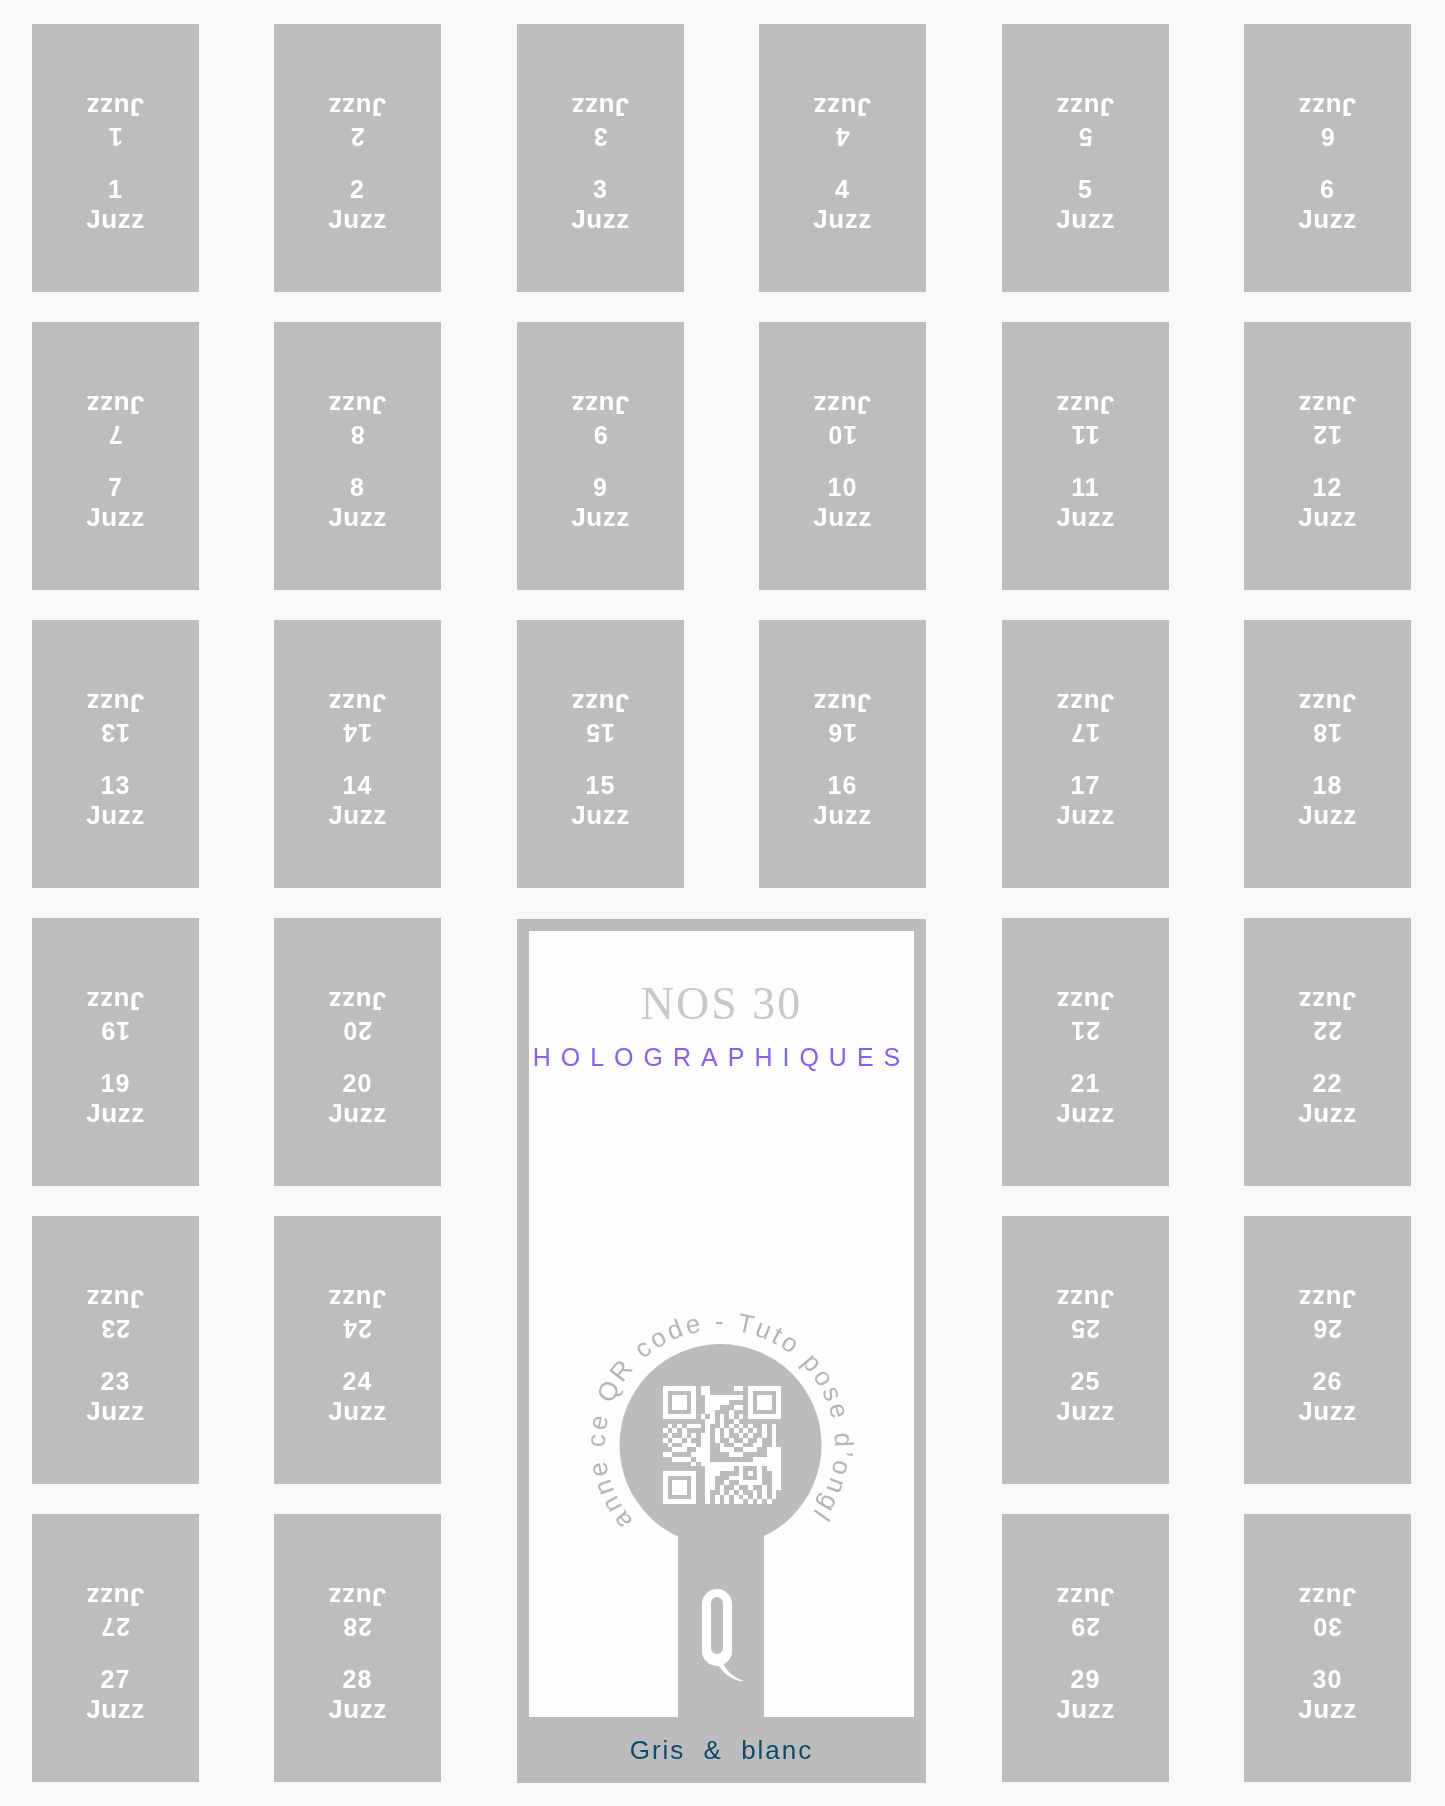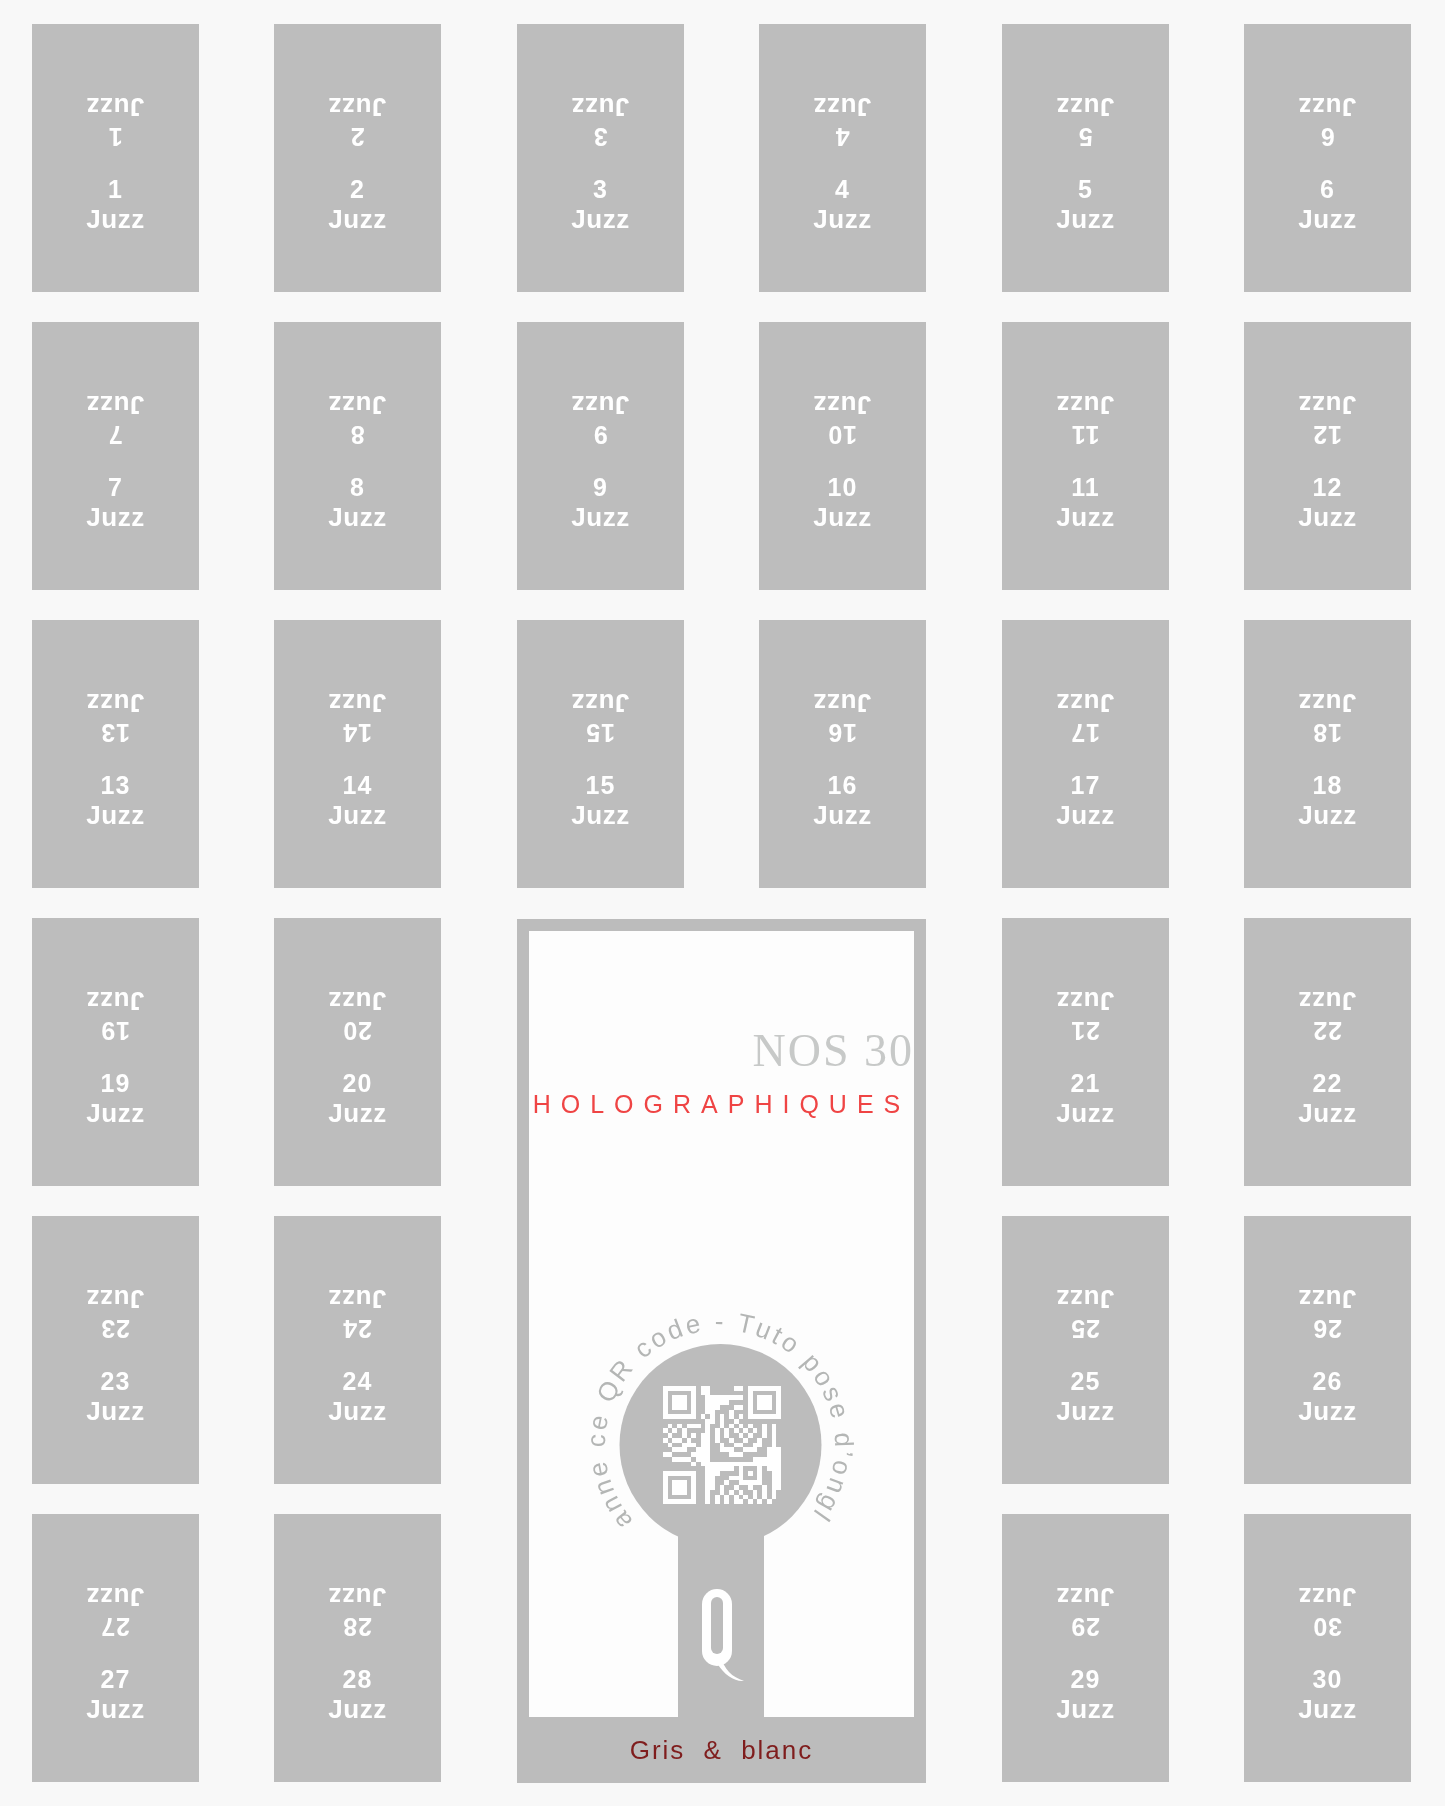--- a/index.html
+++ b/index.html
@@ -34,34 +34,33 @@
   .panel{
     position:absolute;
     left:517px;top:919px;
     width:409px;height:864px;
     box-sizing:border-box;
     border:12px solid #bcbcbc;
     background:#fdfdfd;
     text-align:center;
   }
   .panel-title{
-    margin-top:96px;
+    margin-top:49px;
     font-family:"Liberation Serif",serif;
     font-weight:400;
     font-size:46px;
     line-height:48px;
     letter-spacing:2px;
     color:#c7c9c8;
-    text-align:right;
   }
   .panel-subtitle{
     margin-top:15px;
     font-size:25px;
     letter-spacing:10px;
-    color:#ef4444;
+    color:#8b5cf6;
   }
   .panel-art{
     position:absolute;
     left:-12px;top:-12px;
     width:409px;height:864px;
     overflow:visible;
     pointer-events:none;
   }
   .panel-art .gray{fill:#bcbcbc;}
   .panel-art text{
@@ -69,21 +68,21 @@
     font-size:26px;
     letter-spacing:3px;
     fill:#b4b6b5;
   }
   .panel-band{
     position:absolute;
     left:-12px;right:-12px;bottom:-12px;
     height:66px;
     background:#bcbcbc;
     display:flex;align-items:center;justify-content:center;
-    color:#7f1d1d;
+    color:#0c4a6e;
     font-size:26px;
     letter-spacing:2px;
     word-spacing:9px;
     text-align:right;
   }
 </style>
 </head>
 <body>
 
 <div class="sheet">

